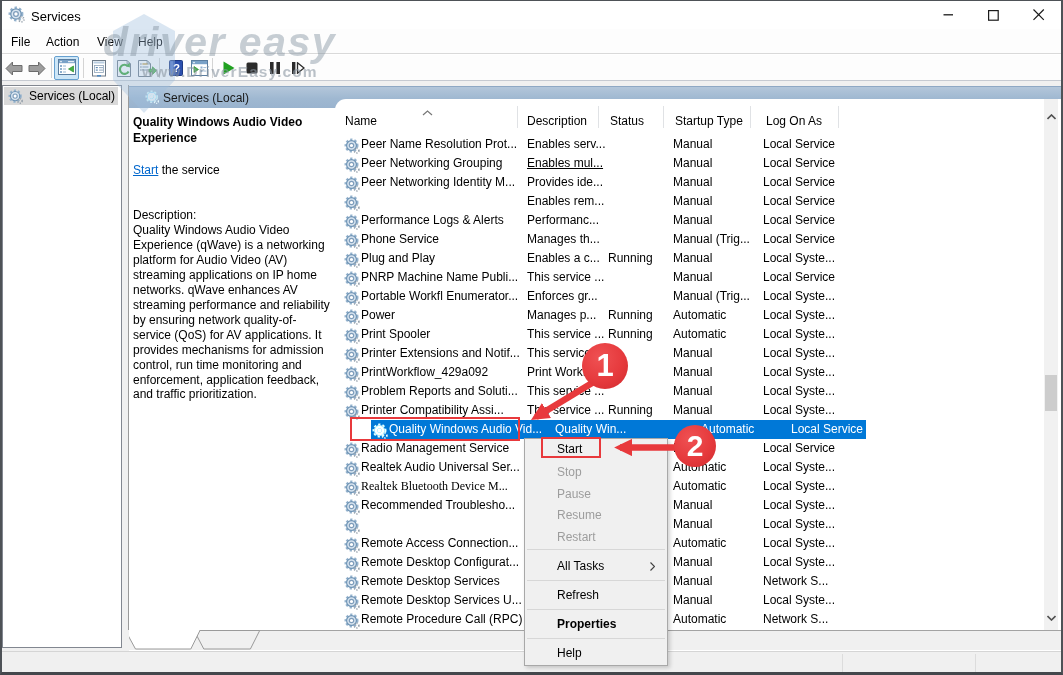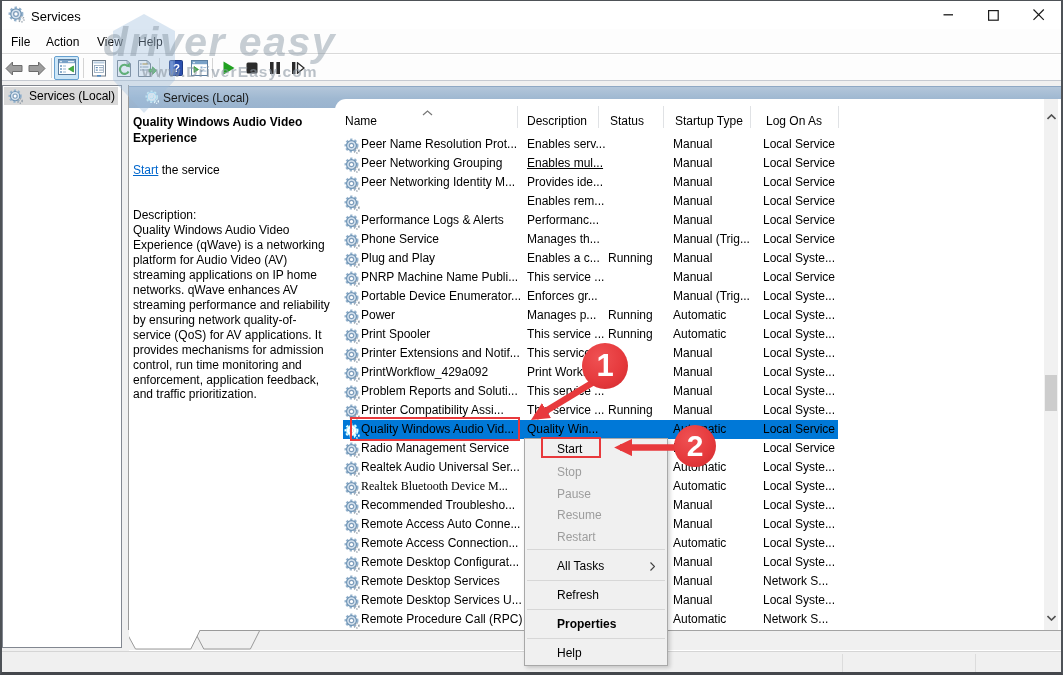--- a/index.html
+++ b/index.html
@@ -26,21 +26,21 @@
 .bluebar { position:absolute; left:0; top:0; width:932px; height:22px; background:linear-gradient(180deg,#b3c6da 0%,#9fb8d1 55%,#99b3ce 100%); border-top:1px solid #8ea8c4; }
 .bluebar .bt { position:absolute; left:34px; top:4px; color:#1a1a1a; }
 .listbox { position:absolute; left:206px; top:13px; width:726px; height:531px; background:#fff; border-top-left-radius:11px; }
 .descpanel { position:absolute; left:0; top:22px; width:206px; height:525px; background:#fff; }
 
 .hdr { position:absolute; color:#000; }
 .hsep { position:absolute; top:106px; width:1px; height:22px; background:#e0e2e5; }
 .row { position:absolute; left:343px; width:495px; height:19px; line-height:19px; }
 .row .abs { top:0; white-space:nowrap; }
 .row svg { top:3px !important; }
-.sel { background:#0078d7; color:#000000; }
+.sel { background:#0078d7; color:#ffffff;margin-left:28px; }
 
 .sbar { position:absolute; left:1044px; top:99px; width:14px; height:531px; background:#f1f1f1; }
 .sthumb { position:absolute; left:1px; top:276px; width:12px; height:36px; background:#cdcdcd; }
 
 .tabstrip { position:absolute; left:129px; top:630px; width:932px; height:21px; background:#fff; }
 .tab { position:absolute; top:18px; height:17px; line-height:17px; padding:0; }
 .statusbar { position:absolute; left:0; top:651px; width:1063px; height:21px; background:#f0f0f0; border-top:1px solid #d5d5d5; }
 
 .ctxmenu { position:absolute; left:524px; top:438px; width:144px; height:228px; background:#f0f0f0; border:1px solid #a8a8a8; box-shadow:2px 2px 4px rgba(0,0,0,0.18); z-index:30; }
 .mi { position:absolute; left:32px; white-space:nowrap; }
@@ -289,21 +289,21 @@
     </svg>
     <span class="abs" style="left:18px;">PNRP Machine Name Publi...</span>
     <span class="abs" style="left:184px;">This service ...</span>
     <span class="abs" style="left:330px;">Manual</span>
     <span class="abs" style="left:420px;">Local Service</span>
   </div>
 <div class="row" style="top:287px">
     <svg class="abs" style="left:1px;top:1px;width:16.0px;height:16.0px;opacity:1.0;" viewBox="0 0 16 16">
       <use href="#gear"></use>
     </svg>
-    <span class="abs" style="left:18px;">Portable Device Enumerator...</span>
+    <span class="abs" style="left:18px;">Portable Workfl Enumerator...</span>
     <span class="abs" style="left:184px;">Enforces gr...</span>
     <span class="abs" style="left:330px;">Manual (Trig...</span>
     <span class="abs" style="left:420px;">Local Syste...</span>
   </div>
 <div class="row" style="top:306px">
     <svg class="abs" style="left:1px;top:1px;width:16.0px;height:16.0px;opacity:1.0;" viewBox="0 0 16 16">
       <use href="#gear"></use>
     </svg>
     <span class="abs" style="left:18px;">Power</span>
     <span class="abs" style="left:184px;">Manages p...</span>
@@ -396,21 +396,20 @@
       <use href="#gear"></use>
     </svg>
     <span class="abs" style="left:18px;">Recommended Troublesho...</span>
     <span class="abs" style="left:330px;">Manual</span>
     <span class="abs" style="left:420px;">Local Syste...</span>
   </div>
 <div class="row" style="top:515px">
     <svg class="abs" style="left:1px;top:1px;width:16.0px;height:16.0px;opacity:1.0;" viewBox="0 0 16 16">
       <use href="#gear"></use>
     </svg>
-    <span class="abs" style="left:18px;">Remote Access Auto Conne...</span>
     <span class="abs" style="left:330px;">Manual</span>
     <span class="abs" style="left:420px;">Local Syste...</span>
   </div>
 <div class="row" style="top:534px">
     <svg class="abs" style="left:1px;top:1px;width:16.0px;height:16.0px;opacity:1.0;" viewBox="0 0 16 16">
       <use href="#gear"></use>
     </svg>
     <span class="abs" style="left:18px;">Remote Access Connection...</span>
     <span class="abs" style="left:330px;">Automatic</span>
     <span class="abs" style="left:420px;">Local Syste...</span>

